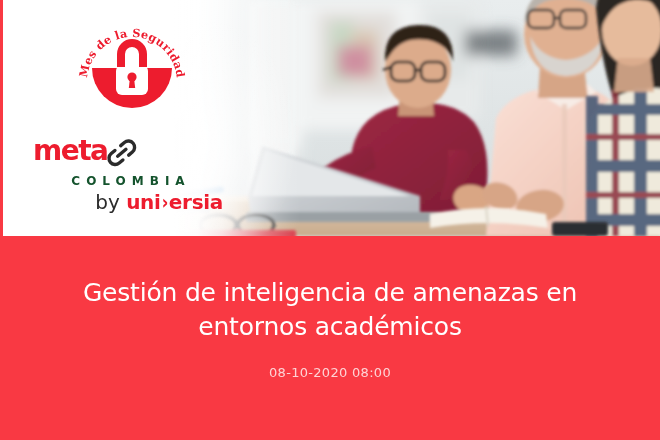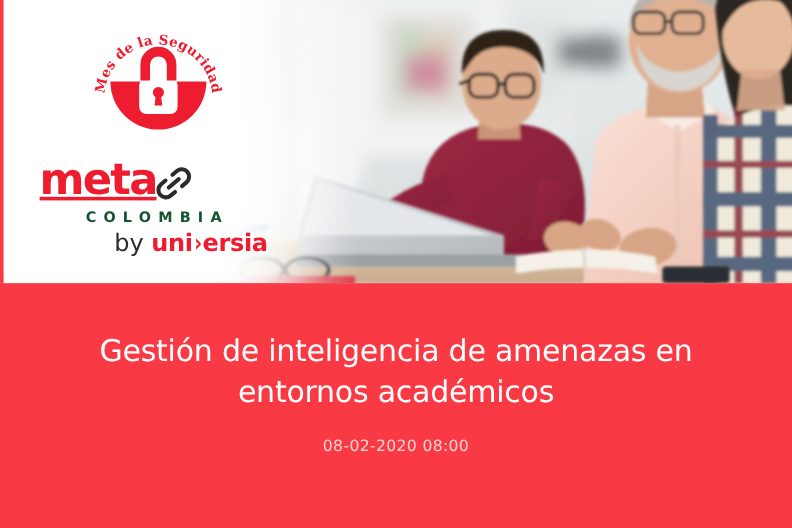--- a/index.html
+++ b/index.html
@@ -104,25 +104,24 @@
     top: 128px;
     width: 190px;
     height: 46px;
     display: flex;
     align-items: center;
     justify-content: flex-start;
   }
   .wm-text {
     font-family: "DejaVu Sans", sans-serif;
     font-weight: bold;
-    font-size: 36px;
+    font-size: 28px;
     line-height: 40px;
     color: #ed1c2e;
     letter-spacing: -1.5px;
-    text-decoration: underline;
   }
   .wm-link {
     display: inline-block;
     width: 34px;
     height: 34px;
     margin: 0 -1px 0 -2px;
     position: relative;
     top: 2px;
   }
   .wm-link svg { display: block; width: 34px; height: 34px; }
@@ -421,16 +420,16 @@
 
     <div class="country">COLOMBIA</div>
 
     <div class="byline">
       <span class="by">by</span><span>&nbsp;</span><span class="brand">uni</span><span class="chev">›</span><span class="brand">ersia</span>
     </div>
   </div>
 
   <div class="band">
     <div class="title">Gestión de inteligencia de amenazas en entornos académicos</div>
-    <div class="datetime">08-02-2020 08:00</div>
+    <div class="datetime">08-10-2020 08:00</div>
   </div>
 
 </div>
 
 </body></html>

